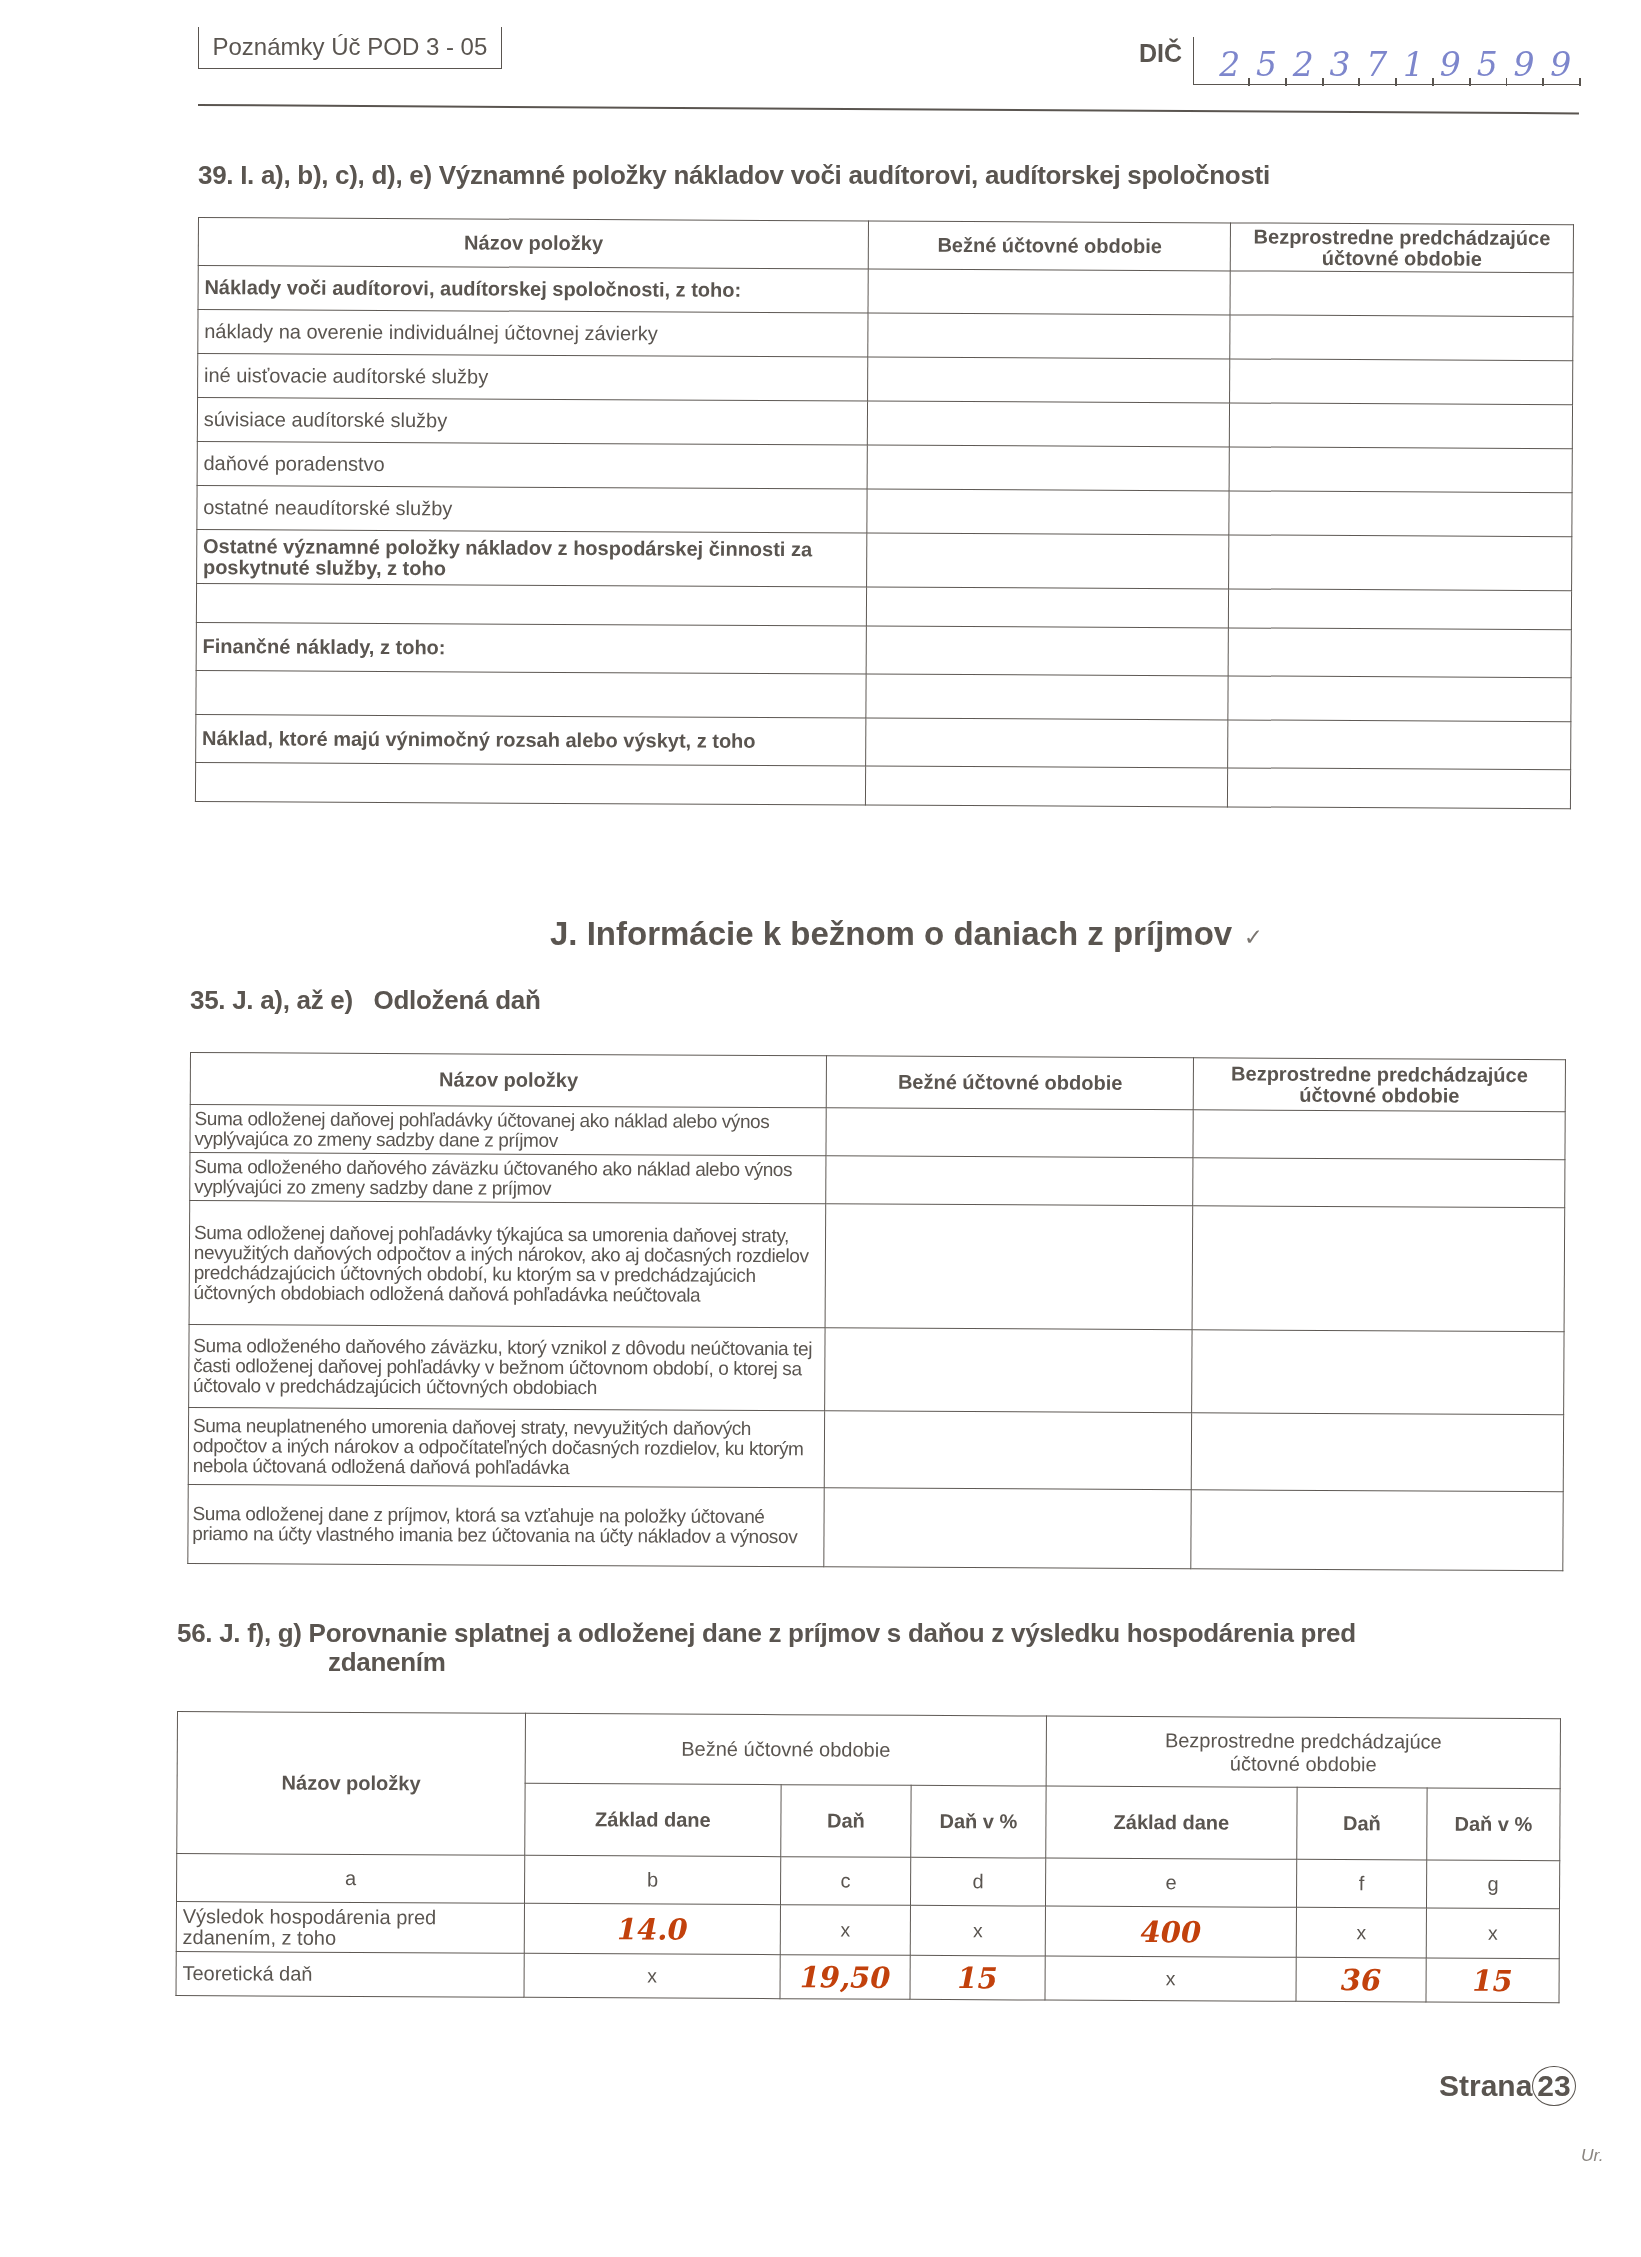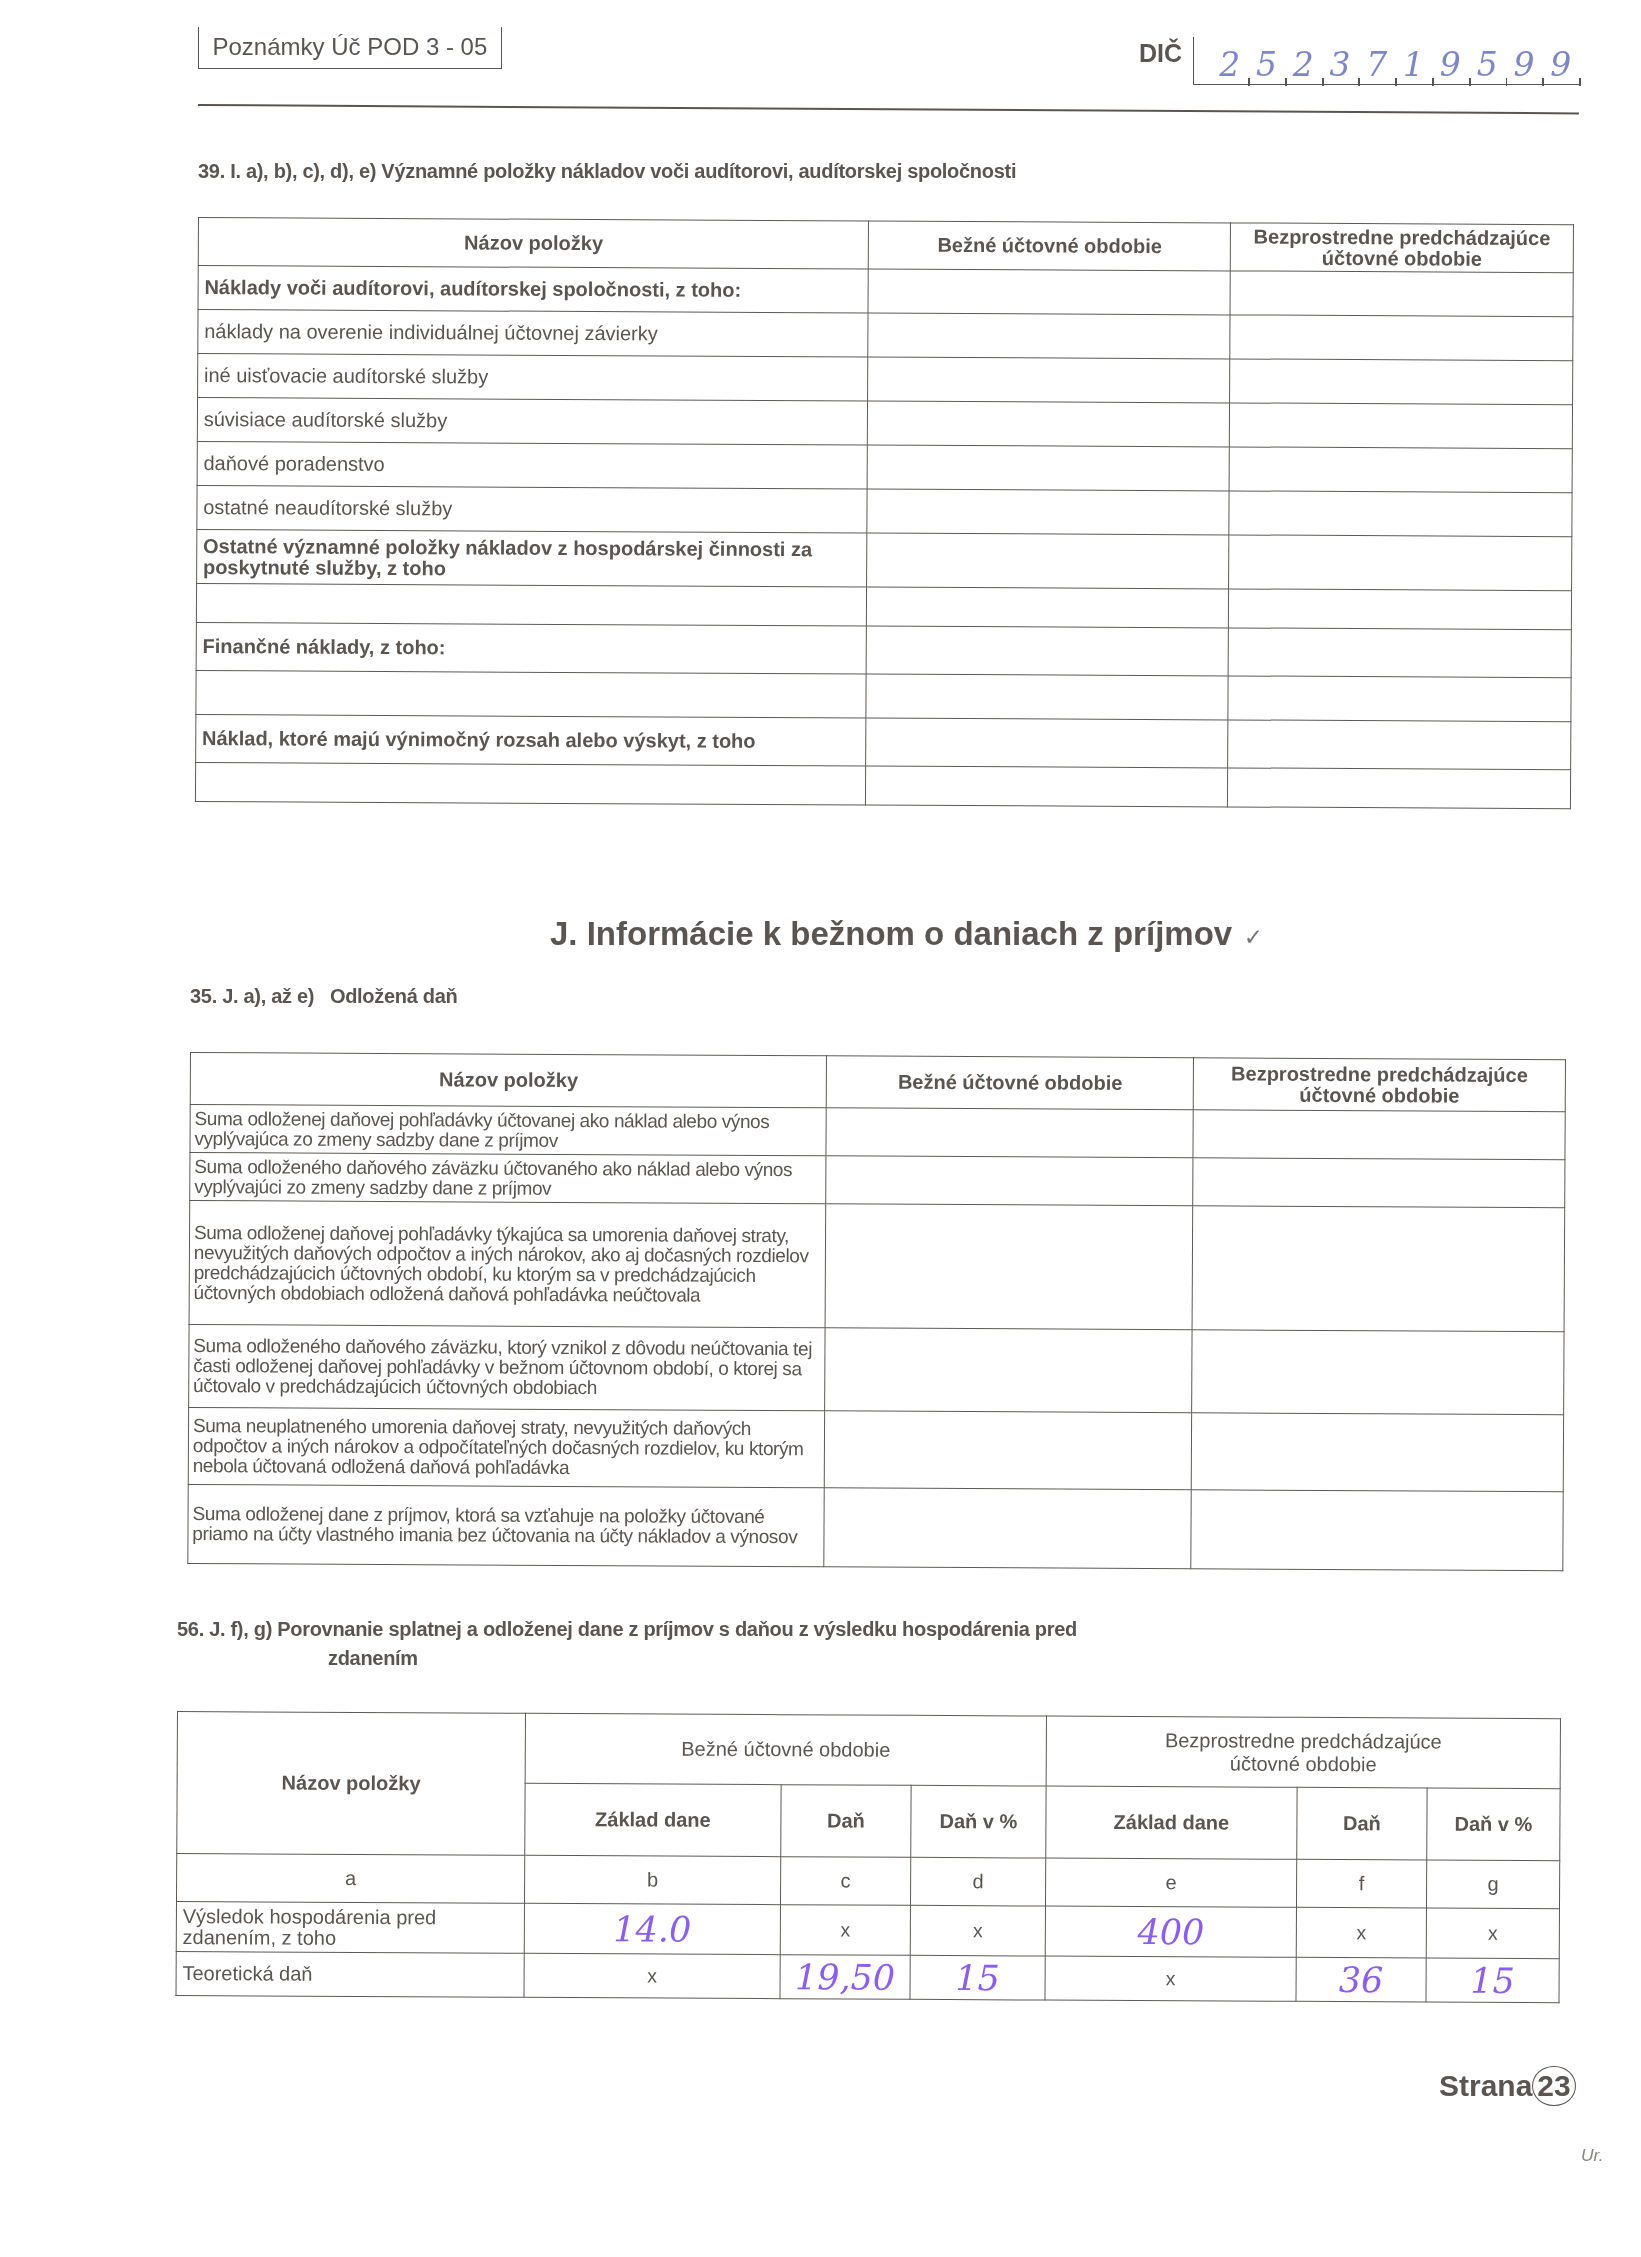--- a/index.html
+++ b/index.html
@@ -20,35 +20,35 @@
     display:flex; align-items:flex-end; padding-left:17.4px; box-sizing:border-box;
   }
   .dic-digit {
     width:37px; font-family:"DejaVu Serif", serif; font-style:italic; font-size:33px;
     color:#7d86cc; text-align:center; line-height:39px; position:relative;
   }
   .dic-digit::after {
     content:""; position:absolute; right:-1.9px; bottom:-1.9px; width:1.9px; height:7.7px; background:#5a5550;
   }
   .hr-top { left:198px; top:104px; width:1381px; height:0; border-top:2.9px solid #5a5550; transform:rotate(0.35deg); transform-origin:left; }
-  .sec-title { font-size:20px; font-weight:bold; color:#5a5550; letter-spacing:-0.3px; }
+  .sec-title { font-size:26px; font-weight:bold; color:#5a5550; letter-spacing:-0.3px; }
   table.form { position:absolute; border-collapse:collapse; color:#5a5550; }
   table.form td, table.form th { border:1.9px solid #5e5954; padding:0 5.8px; vertical-align:middle; }
   table.form th { font-weight:bold; font-size:20px; text-align:center; }
   table.form td { font-size:20px; }
   .t39 { left:198px; top:217px; width:1376px; transform:rotate(0.3deg); transform-origin:left top; }
   .t39 td.name { text-align:left; }
   .t39 .bold td.name { font-weight:bold; }
   .t35 { left:190px; top:1052px; width:1376px; transform:rotate(0.3deg); transform-origin:left top; }
   .t35 td.name { font-size:19px; line-height:20px; padding:1.9px 3.9px; letter-spacing:-0.4px; }
   .t36 { left:177px; top:1711px; width:1384px; transform:rotate(0.3deg); transform-origin:left top; }
   .t36 th { font-size:20px; }
   .t36 td { text-align:center; font-size:20px; }
   .t36 td.name { text-align:left; line-height:21px; padding:1.9px 5.8px; }
-  .hand { font-family:"DejaVu Serif", serif; font-style:italic; color:#8b5cf6; font-size:35px; }
+  .hand { font-family:"DejaVu Serif", serif; font-style:italic; color:#c2410c; font-size:29px;font-weight:bold; }
   .xmark { font-size:19.3px; color:#5a5550; }
   .page-num { left:1439px; top:2066px; font-size:30px; font-weight:bold; color:#5a5550; }
   .page-num .circ { display:inline-block; border:1.9px solid #5a5550; border-radius:50%; padding:1.9px 3.9px; }
   .check { font-size:23px; color:#7a7570; margin-left:11.6px; font-weight:normal; }
   .initials { left:1562px; top:2145px; font-size:17.4px; color:#8a8580; font-style:italic;margin-left:19px; }
 </style>
 </head>
 <body>
 
 <div class="abs header-box">

